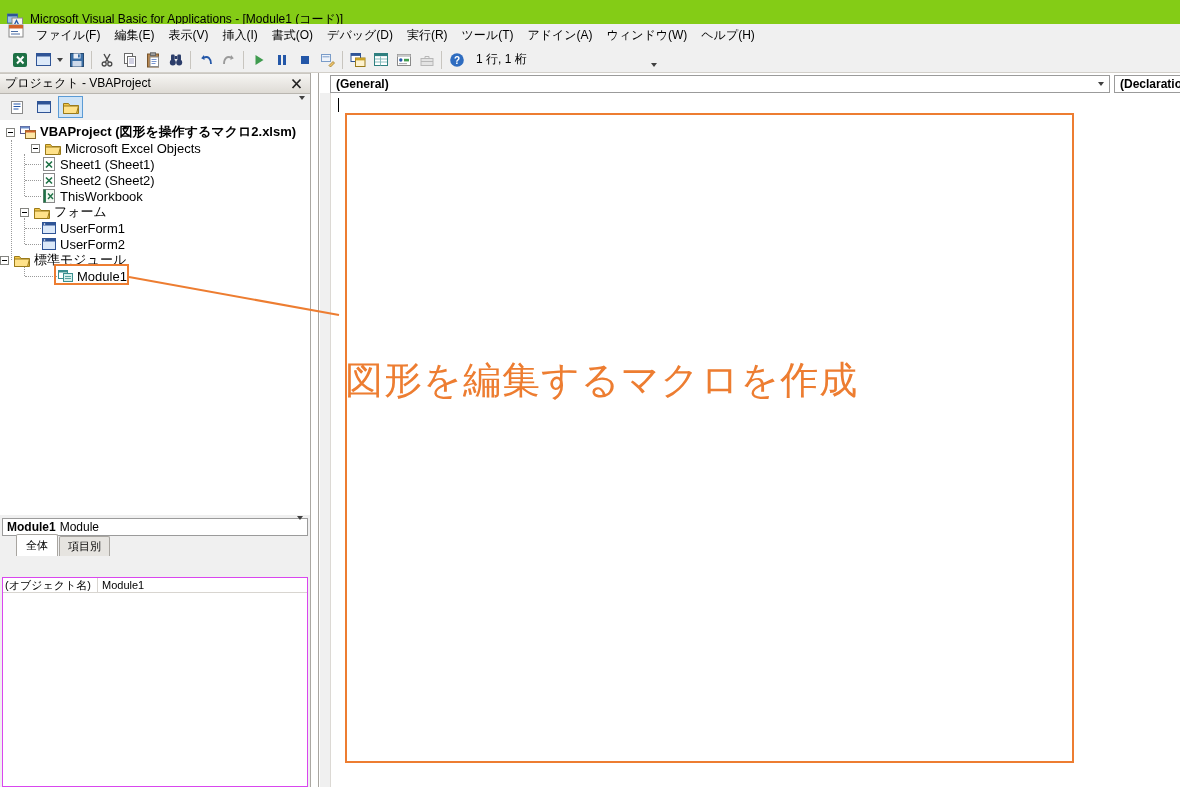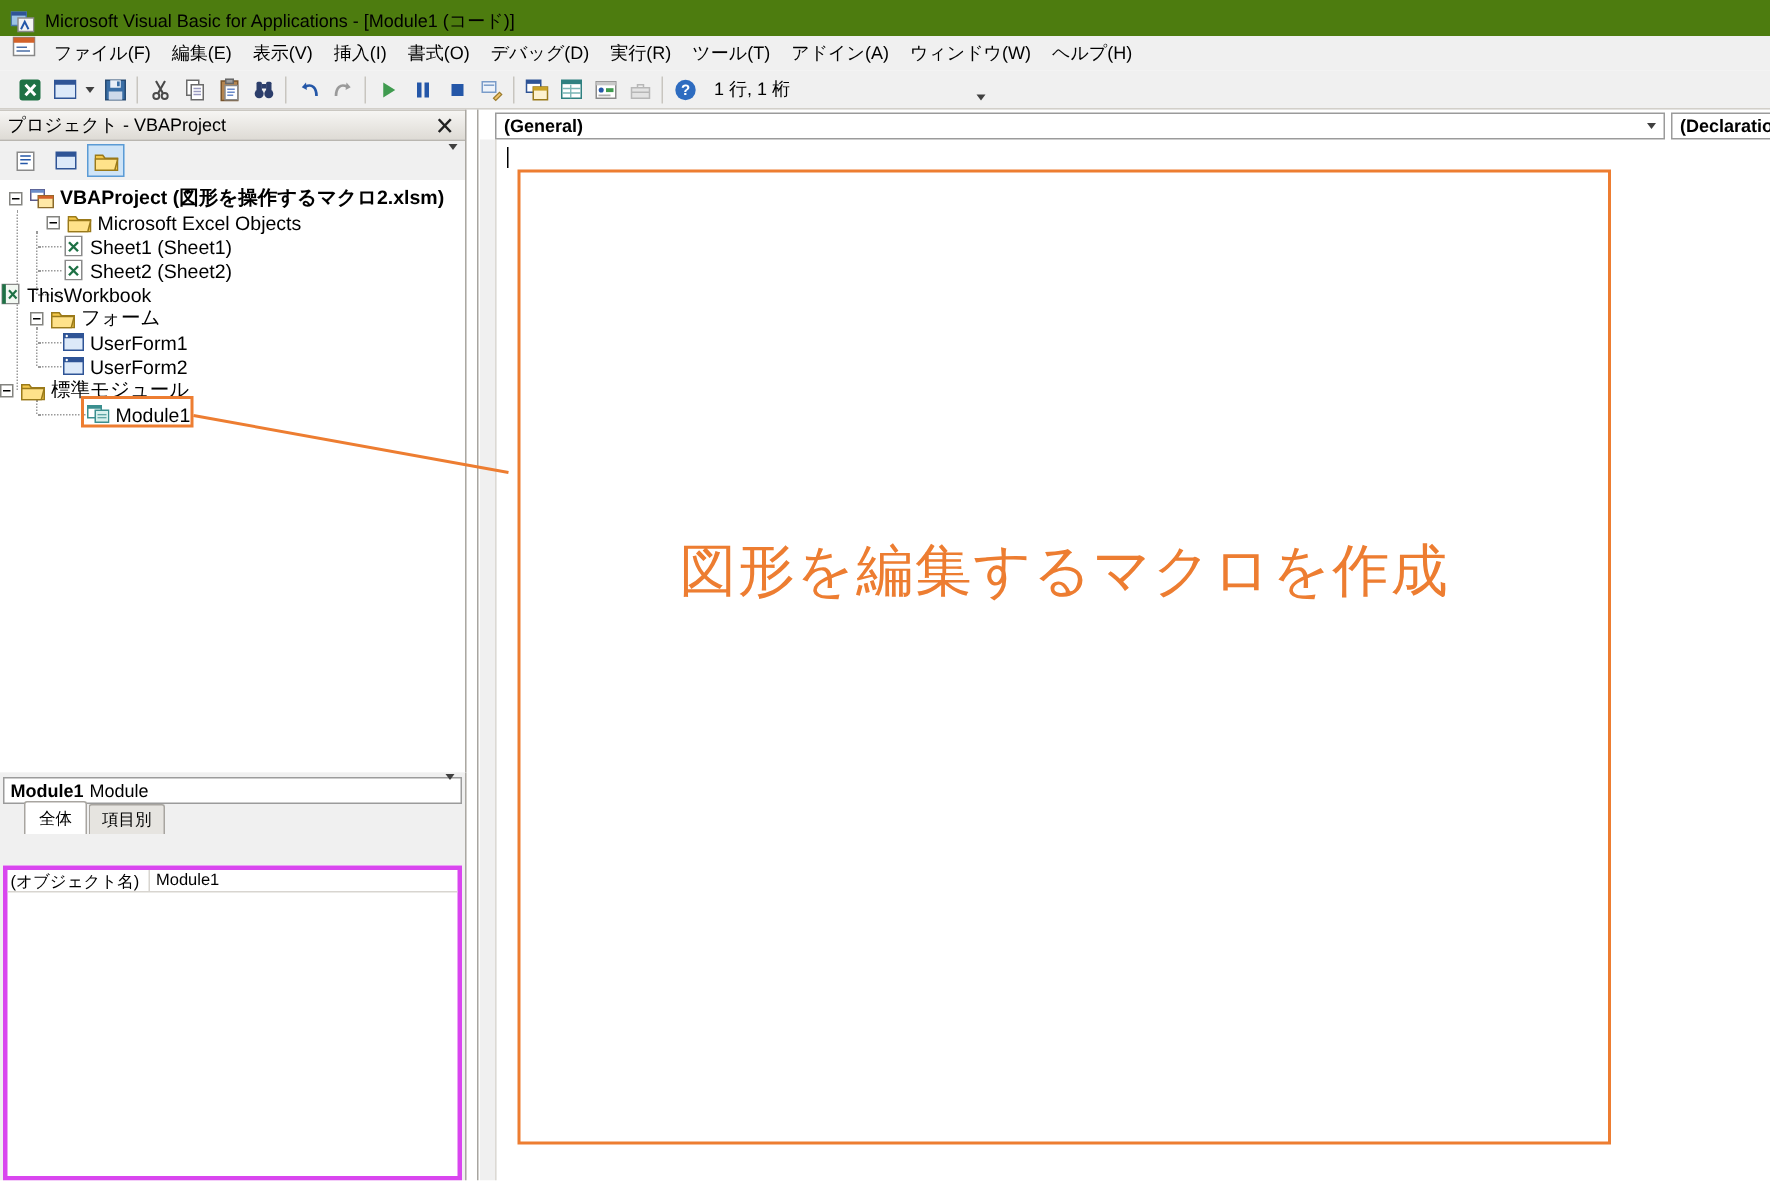--- a/index.html
+++ b/index.html
@@ -1,21 +1,21 @@
 <!DOCTYPE html>
 <html><head>
 <meta charset="utf-8">
 <style>
   *{margin:0;padding:0;box-sizing:border-box}
   html,body{width:1180px;height:787px;overflow:hidden}
   body{font-family:"Liberation Sans","DejaVu Sans",sans-serif;font-size:12px;color:#000;background:#fff;position:relative}
   svg{display:block}
 
   
-  .titlebar{position:absolute;left:0;top:0;width:100%;height:28px;background:#4d7c0f;display:flex;align-items:center;padding-left:7px;gap:7px}
+  .titlebar{position:absolute;left:0;top:0;width:100%;height:28px;background:#84cc16;display:flex;align-items:flex-end;padding-left:7px;gap:7px}
   .title-text{font-size:12px;white-space:nowrap}
 
   
   .menubar{position:absolute;left:0;top:24px;width:100%;height:23px;background:#f0f0f0;display:flex;padding-left:8px}
   .mdi-icon{margin-right:5px}
   .menu-item{padding:3px 7px;white-space:nowrap;cursor:default}
 
   
   .toolbar{position:absolute;left:0;top:47px;width:100%;height:26px;background:#f0f0f0;border-bottom:1px solid #d2cfc9;display:flex;align-items:center;padding-left:9px}
   .tbtn{width:23px;height:22px;display:flex;align-items:center;justify-content:center;flex:none}
@@ -47,41 +47,41 @@
   .bold{font-weight:bold}
   .guide{position:absolute;border-left:1px dotted #9a9a9a;width:0;z-index:1}
   .stub{position:absolute;border-top:1px dotted #9a9a9a;height:0;z-index:1}
 
   
   .obj-combo{margin:3px 2px 2px 2px;height:18px;border:1px solid #9b9b9b;background:#fff;display:flex;align-items:center;padding:0 4px;gap:4px;font-size:12px}
   .obj-combo .arr{margin-left:auto}
   .prop-tabs{display:flex;margin-left:16px;height:18px;align-items:flex-end}
   .ptab{padding:2px 8px;font-size:11px;border:1px solid #a8a5a0;border-bottom:none;background:#e6e4e0;border-radius:2px 2px 0 0;margin-right:1px}
   .ptab.active{background:#fff;padding:3px 9px;position:relative;z-index:2}
-  .prop-grid{position:absolute;left:2px;right:2px;top:62px;bottom:0;border:3px solid #d946ef;background:#fff}
+  .prop-grid{position:absolute;left:2px;right:2px;top:62px;bottom:0;border:1px solid #d946ef;background:#fff}
   .prow{display:flex;height:15px;border-bottom:1px solid #d8d5d0;font-size:11px;align-items:center}
   .pname{width:95px;border-right:1px solid #d8d5d0;padding:0 2px;height:100%;display:flex;align-items:center}
   .pval{flex:1;padding:0 4px}
 
   
   .vline{position:absolute;left:318px;top:73px;width:1px;height:714px;background:#a8a5a0}
   .margin-bar{position:absolute;left:320px;top:93px;width:11px;height:694px;background:#f0f0f0;border-right:1px solid #dcd9d4}
   .combo{position:absolute;top:75px;height:18px;border:1px solid #9b9b9b;background:#fff;display:flex;align-items:center;padding-left:5px;font-weight:bold;font-size:12px}
   .combo.general{left:330px;width:780px}
   .combo.decl{left:1114px;width:200px}
   .combo .arr{margin-left:auto;width:16px;display:flex;justify-content:center;align-items:center;height:100%}
   .code-area{position:absolute;left:332px;top:94px;width:848px;height:693px;background:#fff}
   .cursor{position:absolute;left:6px;top:4px;width:1px;height:14px;background:#000;animation:blink 1.06s step-start infinite}
   @keyframes blink{50%{opacity:0}}
 
   
   .ann-module-box{position:absolute;left:54px;top:264px;width:75px;height:21px;border:2px solid #ED7D31;z-index:20;background:transparent}
   .ann-line{position:absolute;left:0;top:0;z-index:19;pointer-events:none}
   .ann-rect{position:absolute;left:345px;top:113px;width:729px;height:650px;border:2px solid #ED7D31;z-index:18}
-  .ann-text{position:absolute;left:345px;top:355px;width:729px;text-align:center;font-size:38px;color:#ED7D31;z-index:19;letter-spacing:1px;white-space:nowrap}
+  .ann-text{position:absolute;left:345px;top:355px;width:729px;font-size:38px;color:#ED7D31;z-index:19;letter-spacing:1px;white-space:nowrap}
 </style>
 </head>
 <body>
 
 <div class="titlebar">
   <span>
     <svg width="16" height="16" viewBox="0 0 16 16">
         <rect x="0.5" y="2" width="10" height="9" fill="#9cc3e5" stroke="#4a76a8"></rect>
         <rect x="0.5" y="2" width="10" height="2.4" fill="#2f5496"></rect>
         <rect x="5" y="6" width="10.5" height="9" fill="#f4f4f4" stroke="#8a8a8a"></rect>
@@ -317,21 +317,21 @@
         </svg>
       <span class="tlabel">Sheet1 (Sheet1)</span>
     </div>
     <div class="trow" style="padding-left:42px">
       <svg class="ticon" width="14" height="14" viewBox="0 0 14 14">
           <rect x="1.5" y="0.5" width="11" height="13" fill="#fff" stroke="#8a8a8a"></rect>
           <path d="M4 4.5 L10 10.5 M10 4.5 L4 10.5" stroke="#1E7145" stroke-width="1.6"></path>
         </svg>
       <span class="tlabel">Sheet2 (Sheet2)</span>
     </div>
-    <div class="trow" style="">
+    <div class="trow" style="padding-left:42px">
       <svg class="ticon" width="14" height="14" viewBox="0 0 14 14">
           <rect x="1.5" y="0.5" width="11" height="13" fill="#f2f8f2" stroke="#8a8a8a"></rect>
           <rect x="1.5" y="0.5" width="2.4" height="13" fill="#1E7145"></rect>
           <path d="M6 4.5 L11 10 M11 4.5 L6 10" stroke="#1E7145" stroke-width="1.4"></path>
         </svg>
       <span class="tlabel">ThisWorkbook</span>
     </div>
     <div class="trow" style="padding-left:20px">
       <span class="exp"></span>
       <svg class="ticon" width="16" height="13" viewBox="0 0 16 13">

